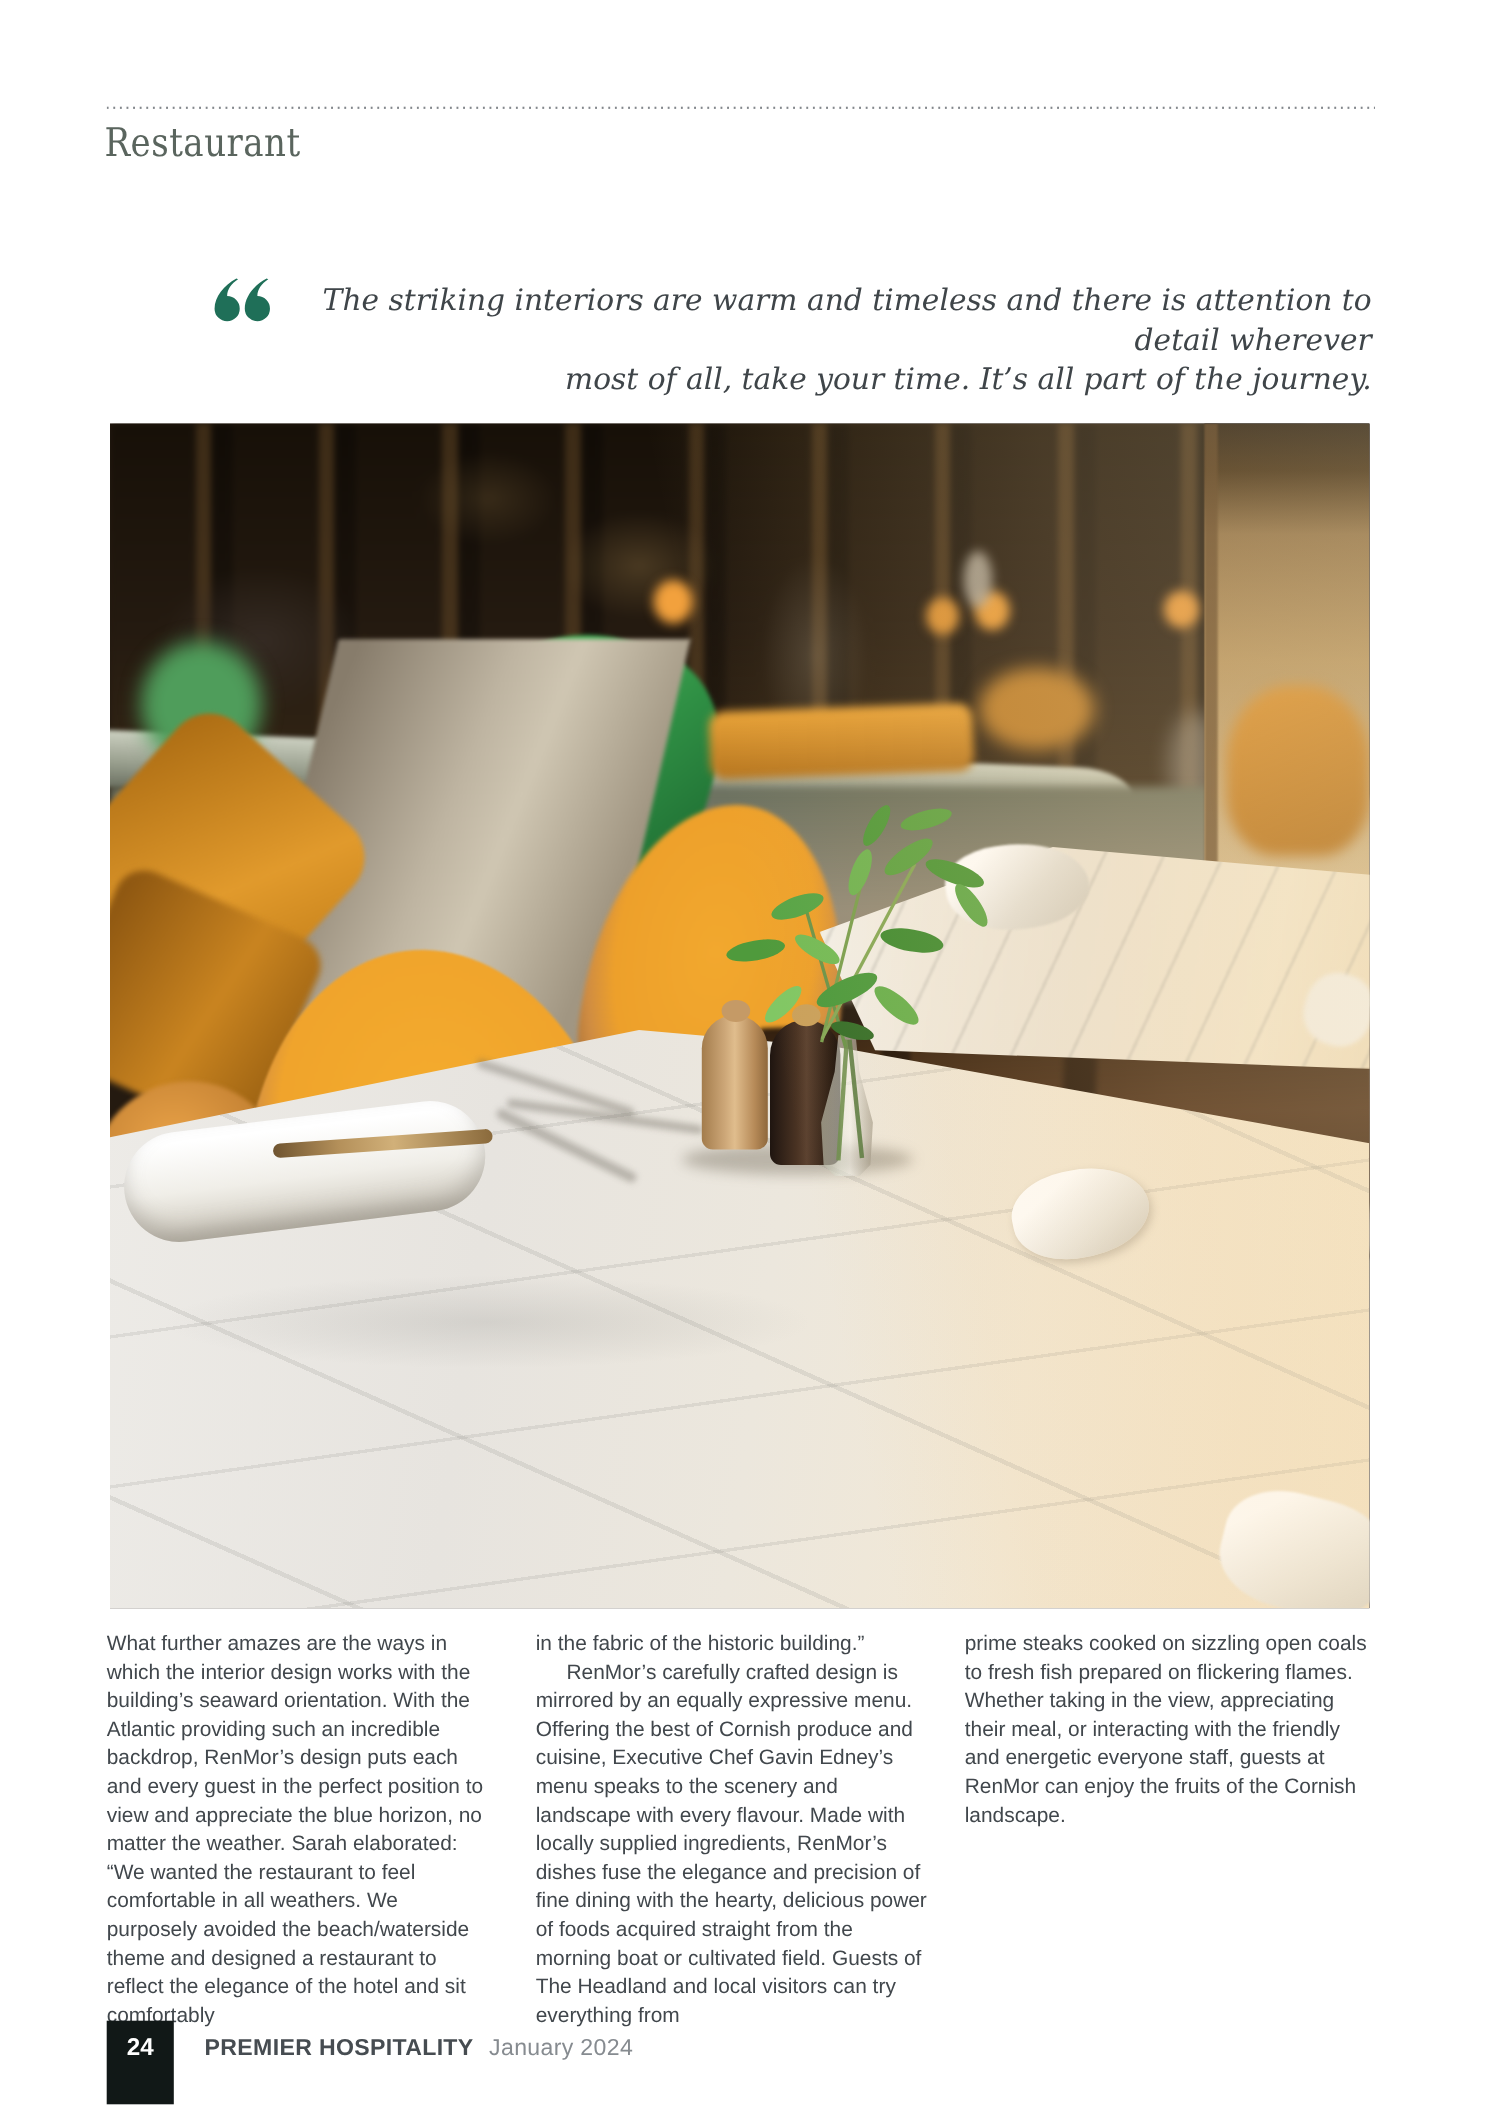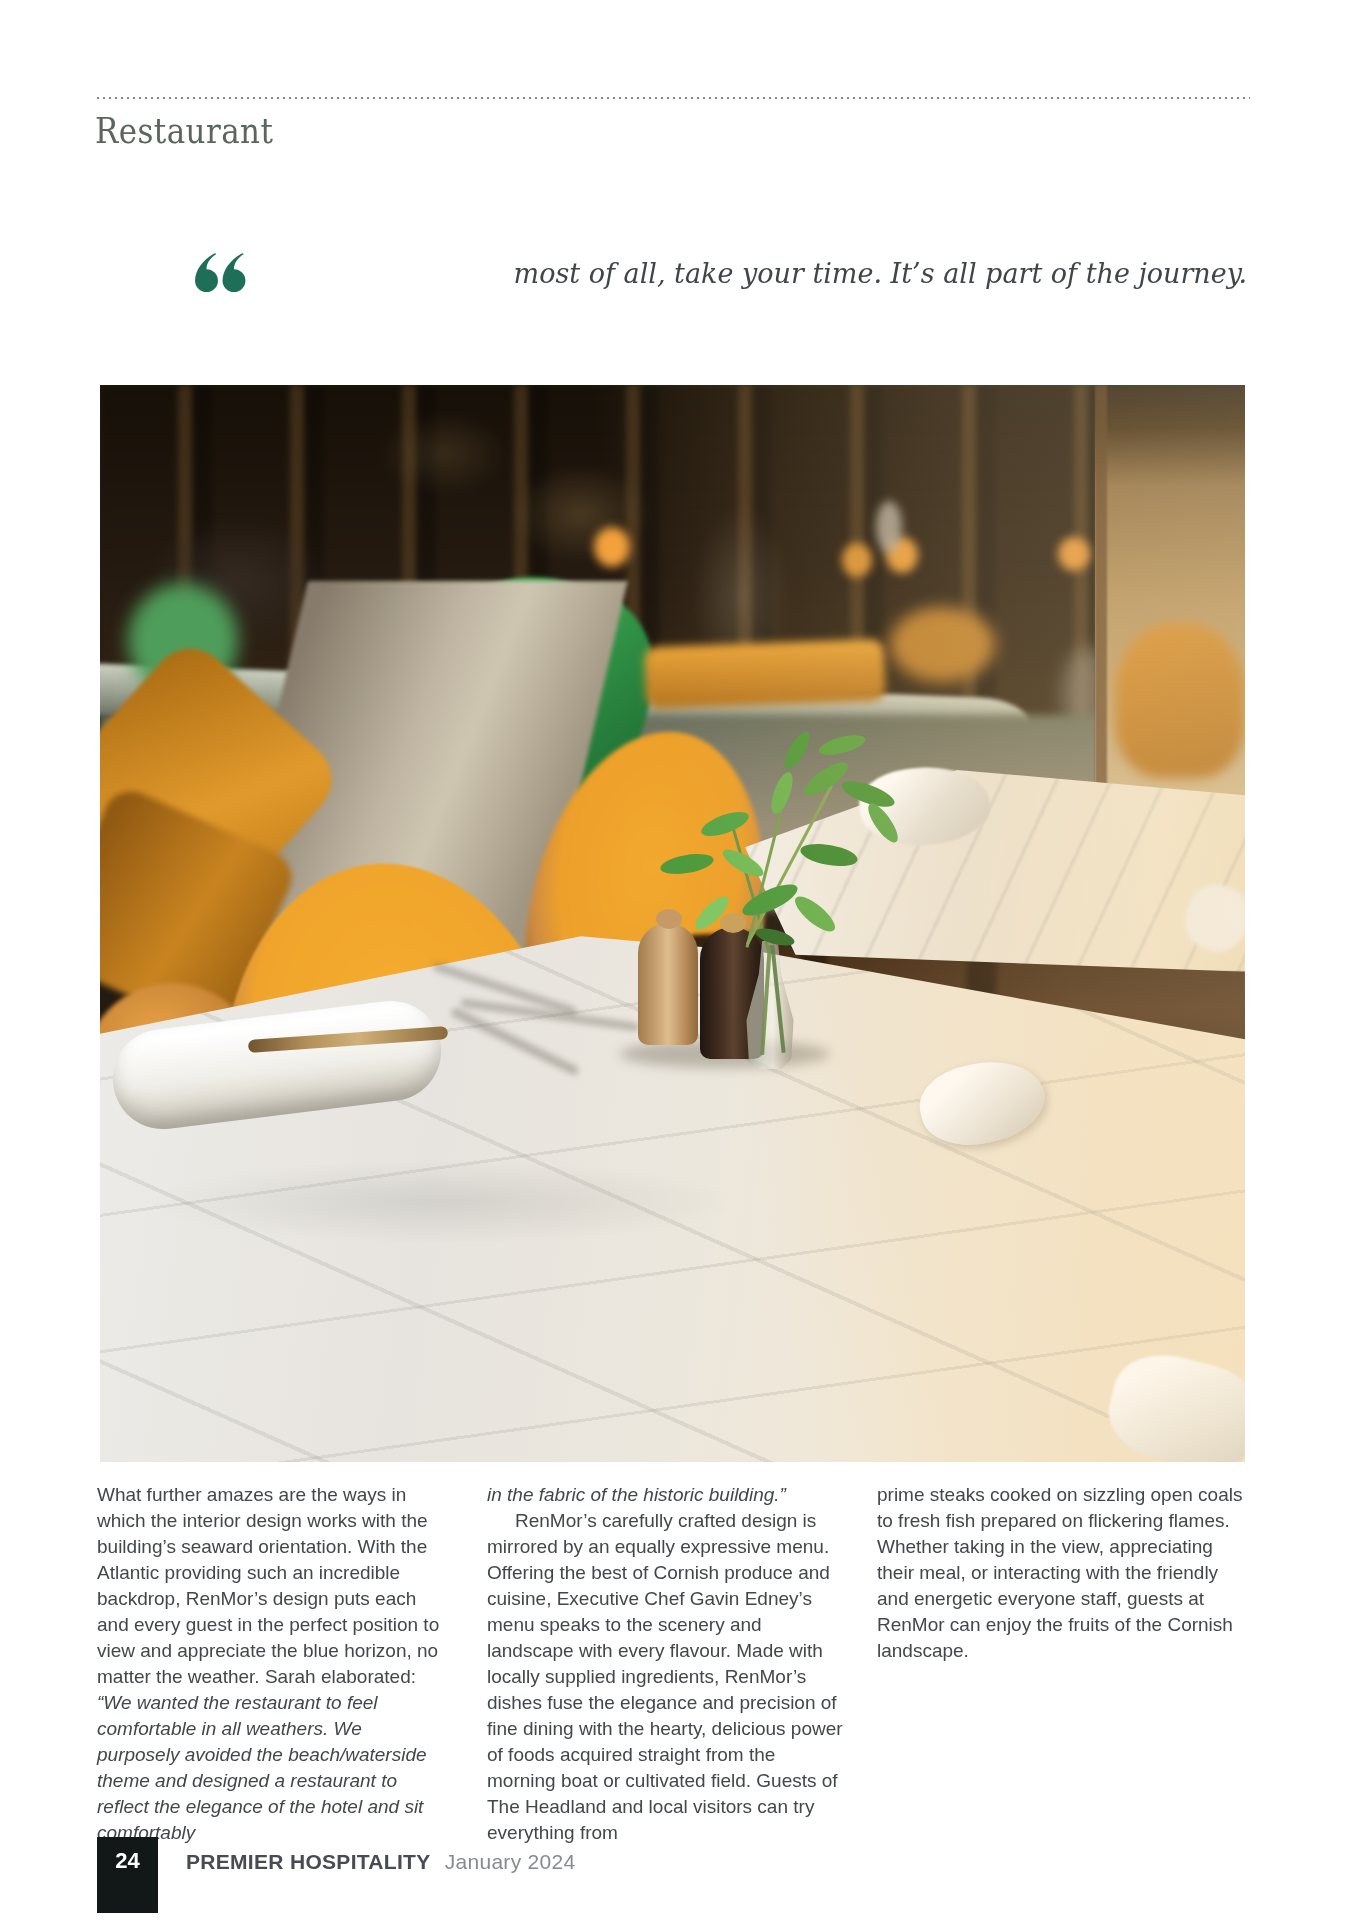--- a/index.html
+++ b/index.html
@@ -158,21 +158,21 @@
   .lf13{left:718px;top:352px;width:48px;height:16px;background:#5da344;transform:rotate(-15deg)}
   .lf14{left:676px;top:358px;width:42px;height:15px;background:#4f9a3c;transform:rotate(-60deg)}
 
   .sunlight{left:0;top:0;width:1145px;height:1077px;pointer-events:none;
       background:linear-gradient(78deg,rgba(0,0,0,0) 52%,rgba(244,196,120,.10) 62%,rgba(247,210,150,.22) 78%,rgba(250,226,175,.28) 100%);}
 
   
   .col{position:absolute;top:1482px;font-size:19px;line-height:26px;color:var(--body-text);}
   .col p{margin:0}
   .col .indent{text-indent:28px}
-  .col .it{font-style:italic}
+  .col .it{}
   .col1{left:97px;width:352px}
   .col2{left:487px;width:356px}
   .col3{left:877px;width:378px}
   .endmark{color:var(--accent-green);font-size:17px;font-style:normal}
 
   
   .pagebox{left:97px;top:1837px;width:61px;height:76px;background:var(--footer-box);
       color:#fff;text-align:center;font-weight:700;font-size:22px;padding-top:11px;}
   .brand{left:186px;top:1850px;font-size:21px;color:var(--footer-brand);letter-spacing:.3px}
   .brand .b{font-weight:700}
@@ -186,20 +186,21 @@
   <div class="abs rule"></div>
   <h1 class="abs section">Restaurant</h1>
 
   <span class="abs qmark">
     <svg viewBox="0 0 76 56" xmlns="http://www.w3.org/2000/svg">
       <path fill="#1f6f58" d="M30 2C15 10 4 24 4 38a15 15 0 1 0 15-15c0-8 5-15 13-20z"></path>
       <path fill="#1f6f58" d="M66 2C51 10 40 24 40 38a15 15 0 1 0 15-15c0-8 5-15 13-20z"></path>
     </svg>
   </span>
   <div class="abs pullquote">
+    <div>The striking interiors are warm and timeless and there is attention to detail wherever</div>
     <div>most of all, take your time. It’s all part of the journey.</div>
   </div>
 
   <div class="abs photo">
     <div class="abs ph-top"></div>
     <div class="abs bokeh bk1"></div>
     <div class="abs bokeh bk2"></div>
     <div class="abs bokeh bk3"></div>
     <div class="abs bokeh bk4"></div>
     <div class="abs bokeh bk5"></div>

